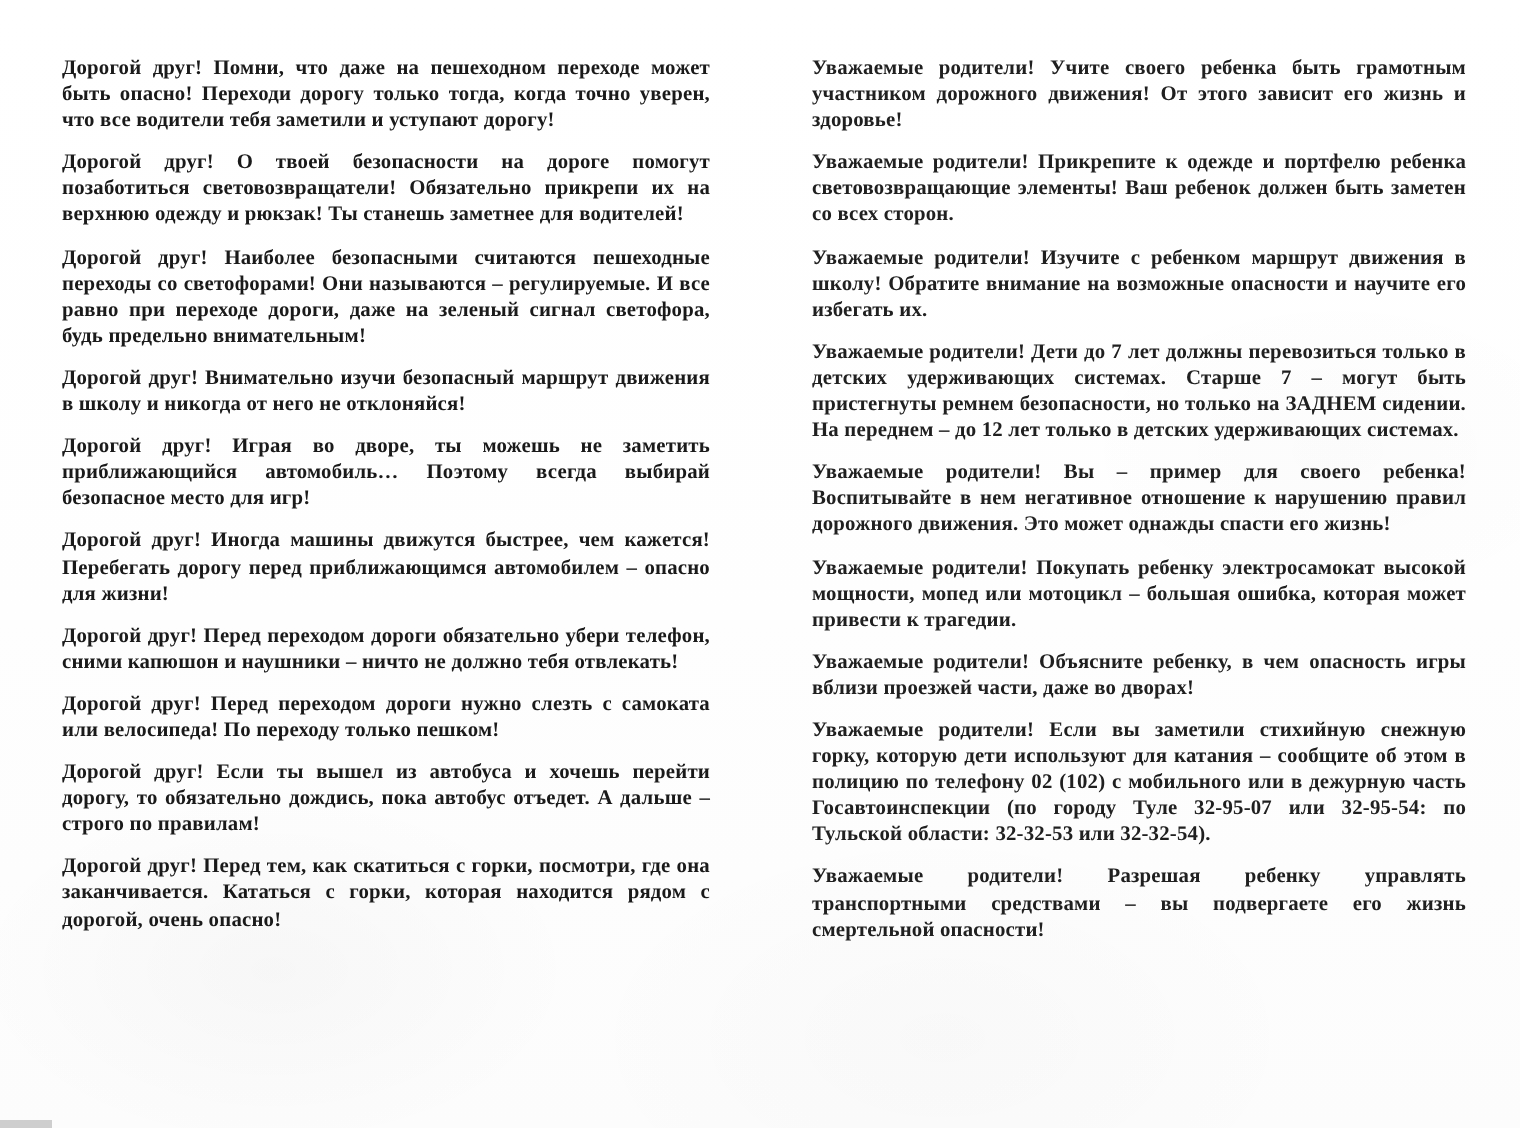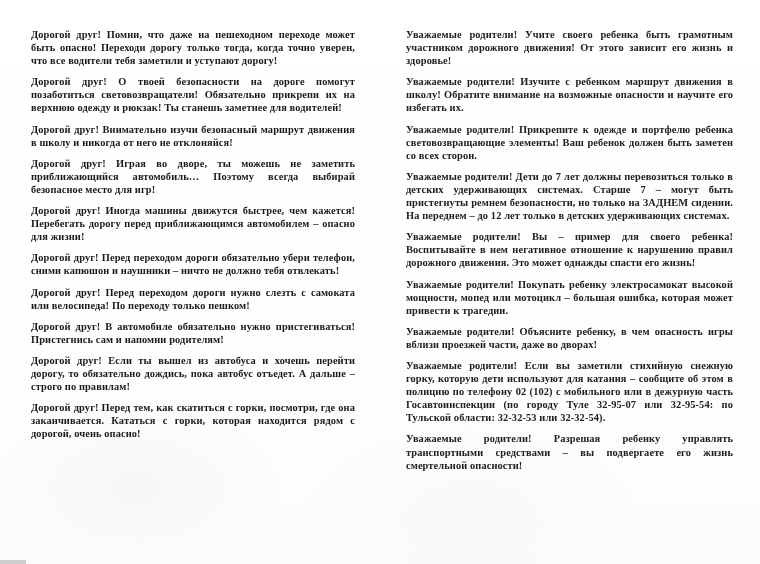--- a/index.html
+++ b/index.html
@@ -90,34 +90,34 @@
 </style>
 </head>
 <body>
 
 <div class="page">
   <div class="columns">
 
     <div class="column column-left">
       <p class="para">Дорогой друг! Помни, что даже на пешеходном переходе может быть опасно! Переходи дорогу только тогда, когда точно уверен, что все водители тебя заметили и уступают дорогу!</p>
       <p class="para">Дорогой друг! О твоей безопасности на дороге помогут позаботиться световозвращатели! Обязательно прикрепи их на верхнюю одежду и рюкзак! Ты станешь заметнее для водителей!</p>
+      <p class="para">Дорогой друг! Наиболее безопасными считаются пешеходные переходы со светофорами! Они называются – регулируемые. И все равно при переходе дороги, даже на зеленый сигнал светофора, будь предельно внимательным!</p>
       <p class="para">Дорогой друг! Внимательно изучи безопасный маршрут движения в школу и никогда от него не отклоняйся!</p>
       <p class="para">Дорогой друг! Играя во дворе, ты можешь не заметить приближающийся автомобиль… Поэтому всегда выбирай безопасное место для игр!</p>
       <p class="para">Дорогой друг! Иногда машины движутся быстрее, чем кажется! Перебегать дорогу перед приближающимся автомобилем – опасно для жизни!</p>
       <p class="para">Дорогой друг! Перед переходом дороги обязательно убери телефон, сними капюшон и наушники – ничто не должно тебя отвлекать!</p>
       <p class="para">Дорогой друг! Перед переходом дороги нужно слезть с самоката или велосипеда! По переходу только пешком!</p>
-      <p class="para">Дорогой друг! В автомобиле обязательно нужно пристегиваться! Пристегнись сам и напомни родителям!</p>
       <p class="para">Дорогой друг! Если ты вышел из автобуса и хочешь перейти дорогу, то обязательно дождись, пока автобус отъедет. А дальше – строго по правилам!</p>
       <p class="para">Дорогой друг! Перед тем, как скатиться с горки, посмотри, где она заканчивается. Кататься с горки, которая находится рядом с дорогой, очень опасно!</p>
     </div>
 
     <div class="column column-right">
       <p class="para">Уважаемые родители! Учите своего ребенка быть грамотным участником дорожного движения! От этого зависит его жизнь и здоровье!</p>
+      <p class="para">Уважаемые родители! Прикрепите к одежде и портфелю ребенка световозвращающие элементы! Ваш ребенок должен быть заметен со всех сторон.</p>
       <p class="para">Уважаемые родители! Изучите с ребенком маршрут движения в школу! Обратите внимание на возможные опасности и научите его избегать их.</p>
-      <p class="para">Уважаемые родители! Прикрепите к одежде и портфелю ребенка световозвращающие элементы! Ваш ребенок должен быть заметен со всех сторон.</p>
       <p class="para">Уважаемые родители! Дети до 7 лет должны перевозиться только в детских удерживающих системах. Старше 7 – могут быть пристегнуты ремнем безопасности, но только на ЗАДНЕМ сидении. На переднем – до 12 лет только в детских удерживающих системах.</p>
       <p class="para">Уважаемые родители! Вы – пример для своего ребенка! Воспитывайте в нем негативное отношение к нарушению правил дорожного движения. Это может однажды спасти его жизнь!</p>
       <p class="para">Уважаемые родители! Покупать ребенку электросамокат высокой мощности, мопед или мотоцикл – большая ошибка, которая может привести к трагедии.</p>
       <p class="para">Уважаемые родители! Объясните ребенку, в чем опасность игры вблизи проезжей части, даже во дворах!</p>
       <p class="para">Уважаемые родители! Если вы заметили стихийную снежную горку, которую дети используют для катания – сообщите об этом в полицию по телефону 02 (102) с мобильного или в дежурную часть Госавтоинспекции (по городу Туле 32-95-07 или 32-95-54: по Тульской области: 32-32-53 или 32-32-54).</p>
       <p class="para">Уважаемые родители! Разрешая ребенку управлять транспортными средствами – вы подвергаете его жизнь смертельной опасности!</p>
     </div>
 
   </div>
 </div>

